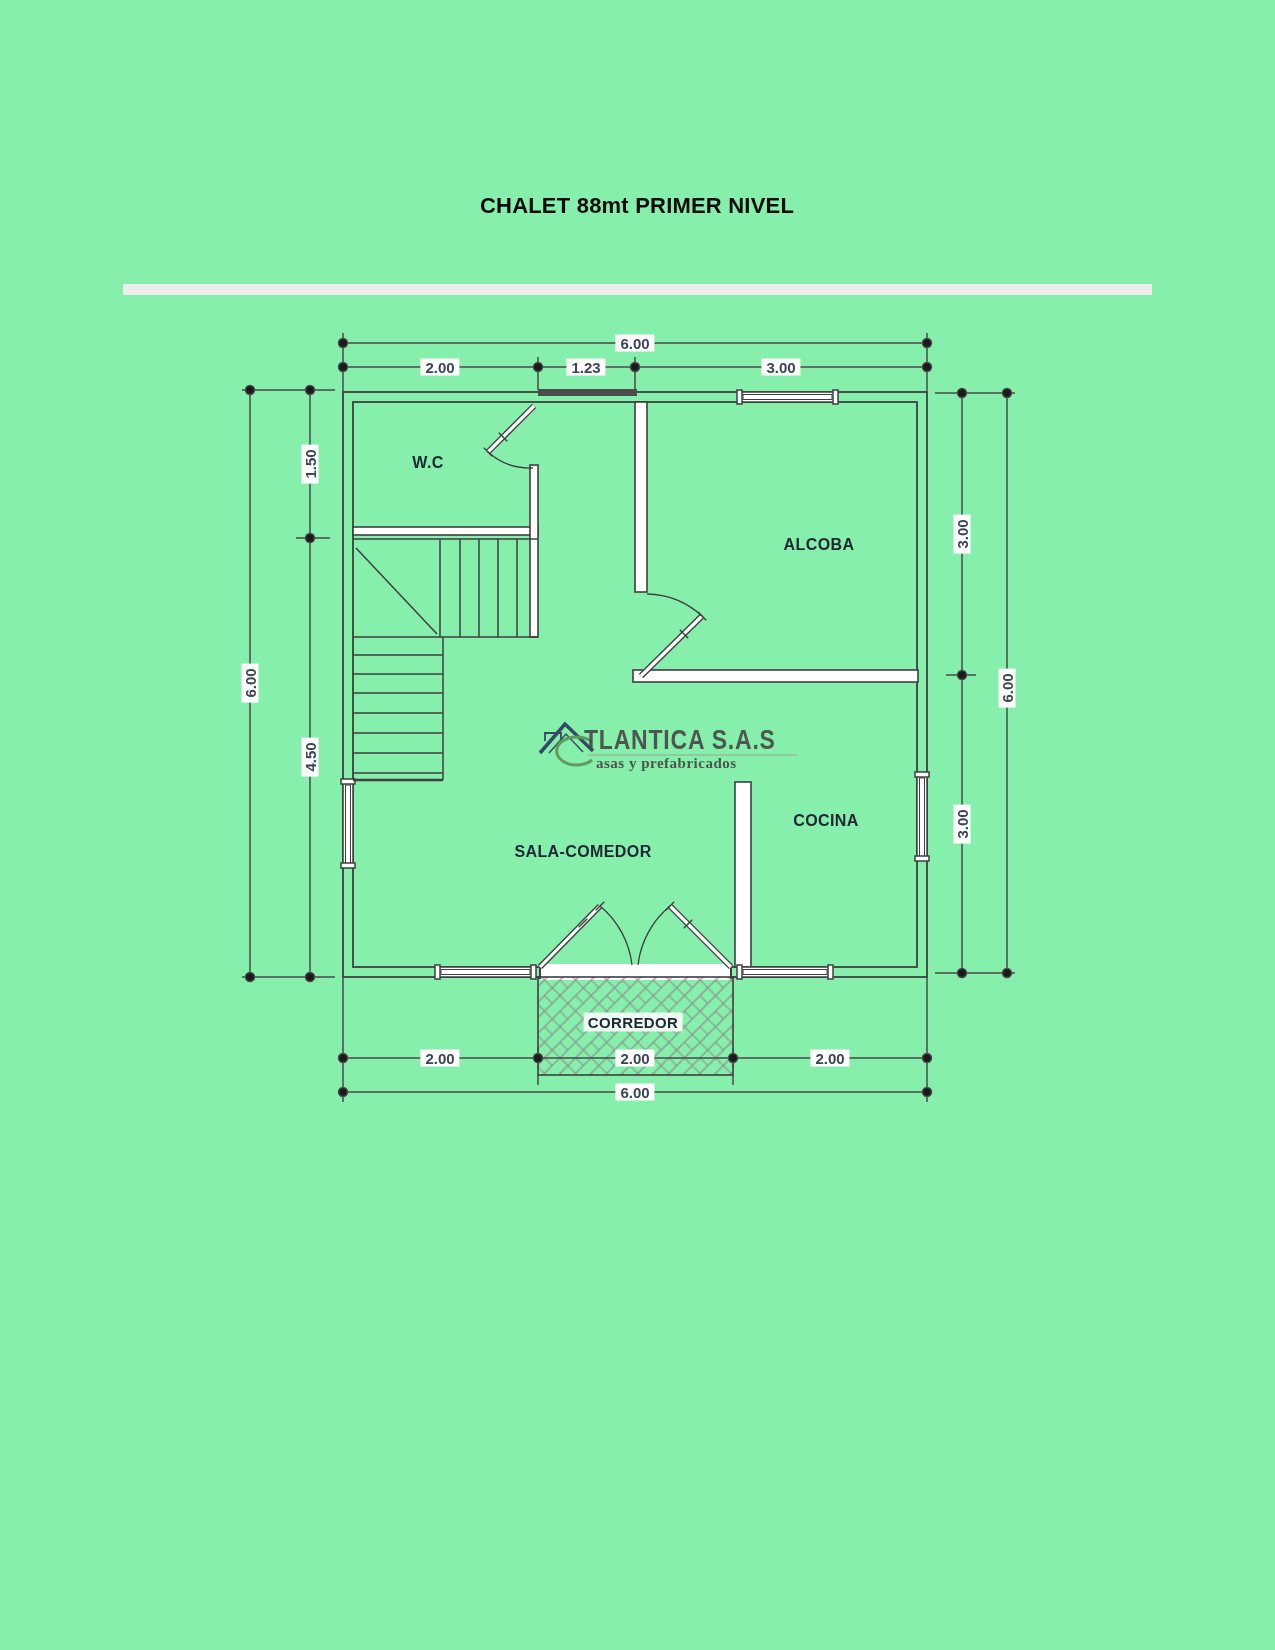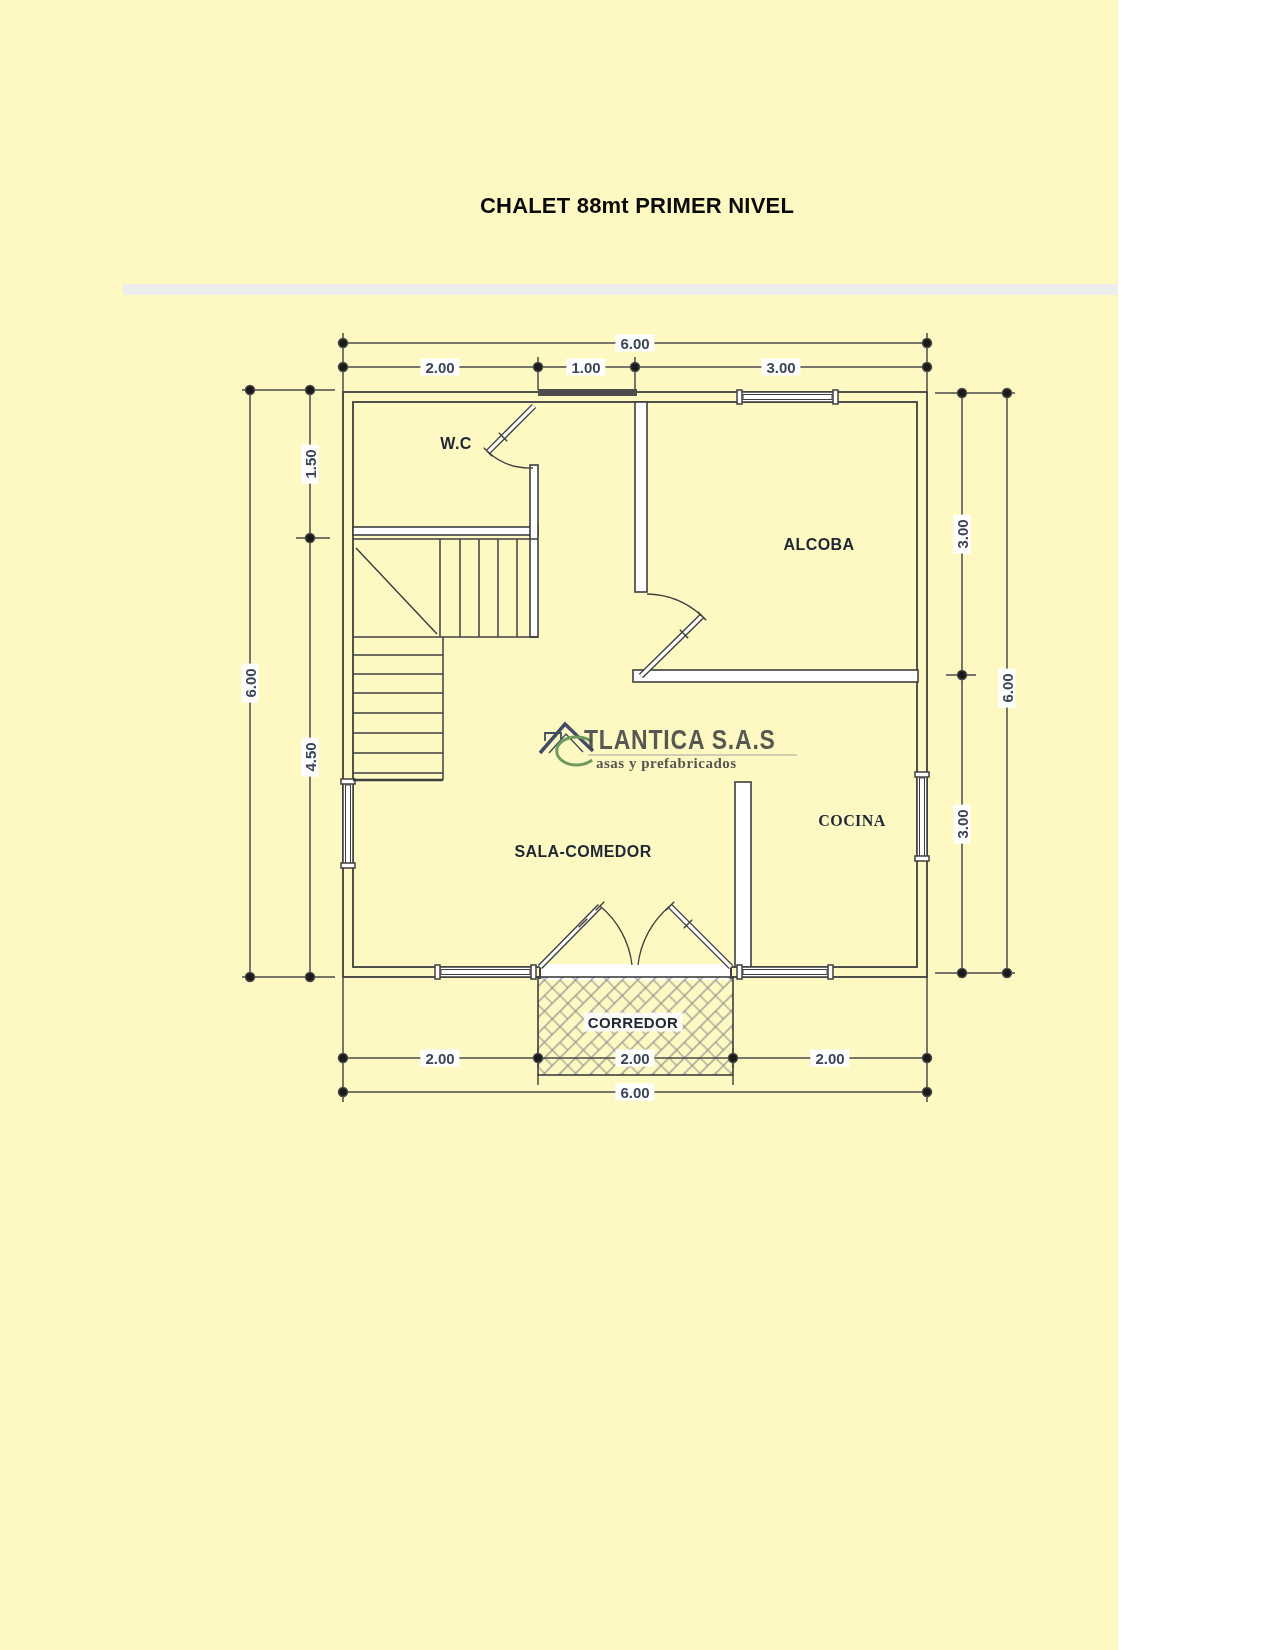--- a/index.html
+++ b/index.html
@@ -1,16 +1,16 @@
 <!DOCTYPE html>
 <html><head>
 <meta charset="utf-8">
 <style>
   html,body{margin:0;padding:0;background:#ffffff;}
-  .page{position:relative;width:1118px;height:1650px;background:#fef9c3;overflow:hidden;
+  .page{position:relative;width:1275px;height:1650px;background:#86efac;overflow:hidden;
         font-family:"Liberation Sans", sans-serif;}
   .band{position:absolute;left:123px;top:284px;width:1029px;height:11px;background:#ededed;}
   svg.plan{position:absolute;left:0;top:0;}
   .lbl{position:absolute;transform:translate(-50%,-50%);white-space:nowrap;}
   .title{font-size:22px;font-weight:bold;color:#0b0b0b;letter-spacing:0.2px;}
   .room{font-size:16px;font-weight:bold;color:#1e2733;letter-spacing:0.4px;}
   .room-sm{font-size:15px;}
   .dim{font-size:15px;font-weight:bold;color:#3d4656;background:#ffffff;padding:0 5px;line-height:17px;}
   .dim.rot{transform:translate(-50%,-50%) rotate(-90deg);}
   .corredor-lbl{background:rgba(255,255,255,0.85);padding:1px 4px;}
@@ -207,29 +207,29 @@
       <path d="M540,753 L565,724 L593,751" fill="none" stroke="#2e3a5c" stroke-width="3.5"></path>
       <path d="M549,753 L566,734 L583,752" fill="none" stroke="#2e3a5c" stroke-width="1.5"></path>
       <path d="M545,741 V733 H561 V739" fill="none" stroke="#2e3a5c" stroke-width="1.8"></path>
       <path d="M592,742 A20,14 0 1 0 592,760" fill="none" stroke="#5f9153" stroke-width="3"></path>
       <line x1="588" y1="755" x2="797" y2="755" stroke="#9a9a9a" stroke-width="1"></line>
     </g>
   </svg>
 
   <div class="lbl title" style="left:637px;top:206px;">CHALET 88mt PRIMER NIVEL</div>
 
-  <div class="lbl room" style="left:428px;top:444px;margin-left:28px;">W.C</div>
+  <div class="lbl room" style="left:428px;top:463px;">W.C</div>
   <div class="lbl room" style="left:779px;top:545px;margin-left:40px;">ALCOBA</div>
   <div class="lbl room" style="left:583px;top:852px;">SALA-COMEDOR</div>
-  <div class="lbl room" style="left:852px;top:821px;font-family:Liberation Serif, serif;">COCINA</div>
+  <div class="lbl room" style="left:826px;top:821px;">COCINA</div>
   <div class="lbl room room-sm corredor-lbl" style="left:633px;top:1022px;text-align:center;">CORREDOR</div>
 
   <div class="lbl dim" style="left:635px;top:343px;">6.00</div>
   <div class="lbl dim" style="left:440px;top:367px;">2.00</div>
-  <div class="lbl dim" style="left:586px;top:367px;">1.00</div>
+  <div class="lbl dim" style="left:586px;top:367px;">1.23</div>
   <div class="lbl dim" style="left:781px;top:367px;">3.00</div>
 
   <div class="lbl dim rot" style="left:250px;top:683px;">6.00</div>
   <div class="lbl dim rot" style="left:310px;top:464px;">1.50</div>
   <div class="lbl dim rot" style="left:310px;top:757px;">4.50</div>
 
   <div class="lbl dim rot" style="left:962px;top:534px;">3.00</div>
   <div class="lbl dim rot" style="left:962px;top:824px;">3.00</div>
   <div class="lbl dim rot" style="left:1007px;top:688px;">6.00</div>
 

